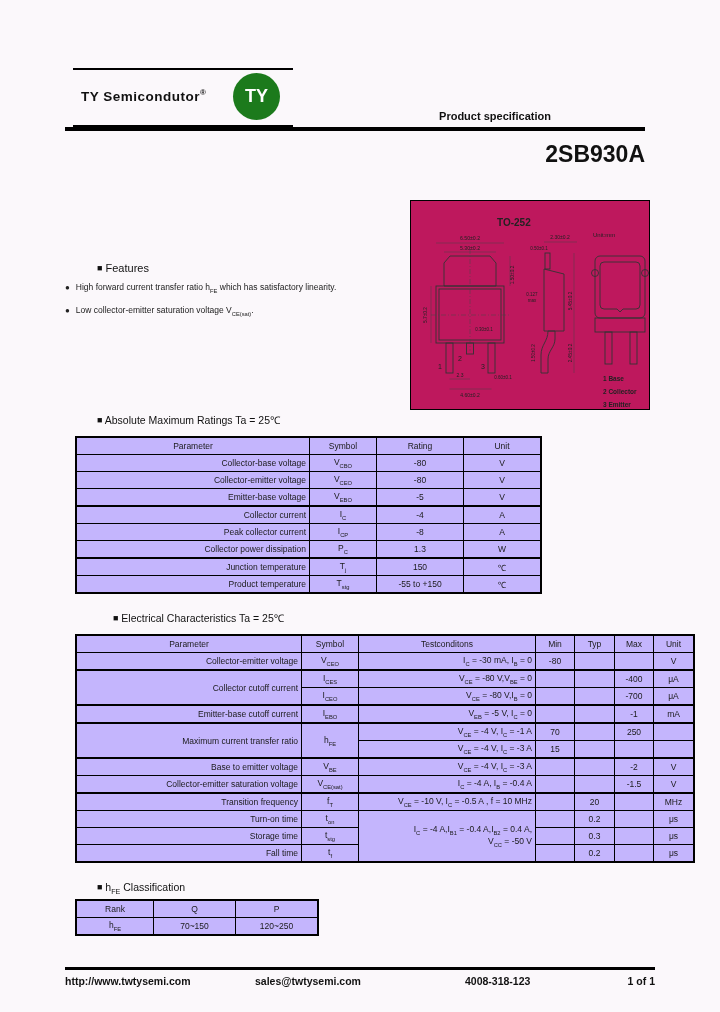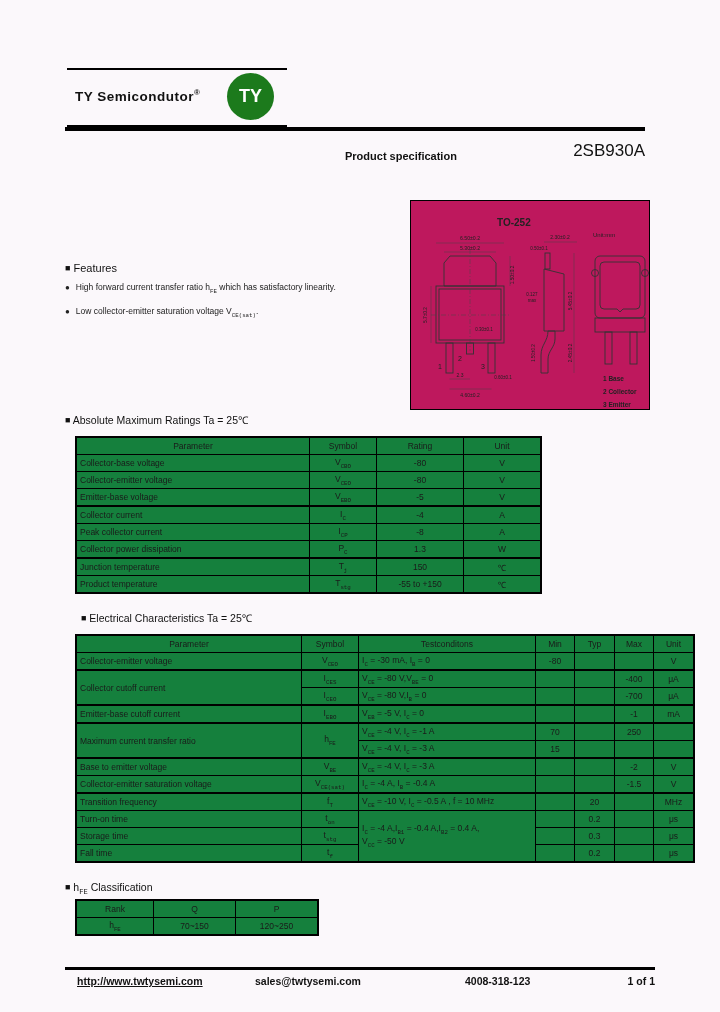--- a/index.html
+++ b/index.html
@@ -4,56 +4,56 @@
 <style>
   html,body{margin:0;padding:0;}
   body{
     width:720px;height:1012px;position:relative;
     background:#fbf8fb;color:#111;
     font-family:"Liberation Sans", sans-serif;
     overflow:hidden;
   }
   .abs{position:absolute;}
   
-  .logo-box{left:67px;top:68px;width:220px;height:55px;border-top:2px solid #000;border-bottom:2px solid #000;}
+  .logo-box{left:73px;top:68px;width:220px;height:55px;border-top:2px solid #000;border-bottom:2px solid #000;}
   .brand{position:absolute;left:8px;top:18px;font-size:13.5px;font-weight:bold;letter-spacing:.5px;}
   .brand sup{font-size:8px;}
   .badge{position:absolute;left:160px;top:3px;width:47px;height:47px;border-radius:50%;
     background:#1c7a1c;color:#ffffff;font-weight:bold;font-size:18px;
     display:flex;align-items:center;justify-content:center;}
-  .spec{left:345px;top:110px;width:300px;text-align:left;font-weight:bold;font-size:11px;margin-top:40px;}
+  .spec{left:345px;top:110px;width:300px;text-align:center;font-weight:bold;font-size:11px;}
   .rule{left:65px;top:127px;width:580px;height:4px;background:#000;}
-  .part{left:345px;top:141px;width:300px;text-align:right;font-weight:normal;font-size:17px;}
-  
-  .sec-title{font-size:10.5px;}
+  .part{left:345px;top:141px;width:300px;text-align:right;font-weight:bold;font-size:23px;}
+  
+  .sec-title{font-size:10.5px;margin-left:32px;}
   .sec-title .mk{font-size:9px;vertical-align:1px;}
   .feat-title{left:65px;top:262px;font-size:11px;}
   .feat-list{left:65px;top:282px;width:345px;font-size:8.5px;color:#222;}
   .feat-item{margin-bottom:11px;}
   .feat-item .bl{font-size:8px;margin-right:6px;}
   
   .pkg{left:410px;top:200px;width:238px;height:208px;border:1px solid #000;background:#be185d;}
   
-  table{border-collapse:collapse;border:2px solid #000;font-size:8.5px;color:#1a1a1a;table-layout:fixed;background:#15803d;padding-left:44px;}
+  table{border-collapse:collapse;border:2px solid #000;font-size:8.5px;color:#1a1a1a;table-layout:fixed;background:#c4b5fd;padding-left:44px;}
   th,td{border:1px solid #000;height:16px;padding:0 3px;text-align:center;font-weight:normal;overflow:hidden;}
   th{font-size:8.5px;}
-  td.al{text-align:left;border-radius:6px;}
+  td.al{text-align:right;border-radius:6px;}
   tr.g td{border-top-width:2px;}
-  sub{font-size:0.68em;font-family:Liberation Mono, monospace;}
+  sub{font-size:0.68em;}
   .h-abs{left:65px;top:413px;}
   .t-abs{left:75px;top:436px;}
   .h-elec{left:81px;top:611px;}
   .t-elec{left:75px;top:634px;}
   .h-hfe{left:65px;top:881px;}
   .t-hfe{left:75px;top:899px;}
   
   .f-rule{left:65px;top:967px;width:590px;height:3px;background:#000;}
   .footer{left:65px;top:975px;width:590px;font-size:10.5px;font-weight:bold;}
   .footer span{position:absolute;white-space:nowrap;}
-  .f-url{left:12px;text-decoration:underline;}
+  .f-url{left:0;}
   .f-email{left:190px;}
   .f-phone{left:400px;}
   .f-page{right:0;}
   
   svg text{fill:#222;font-family:"Liberation Sans",sans-serif;}
   .ln{stroke:#333;stroke-width:0.9;fill:none;}
   .dim{stroke:#444;stroke-width:0.45;fill:none;}
   .dash{stroke:#444;stroke-width:0.5;stroke-dasharray:5 2 1 2;fill:none;}
 </style>
 </head>

